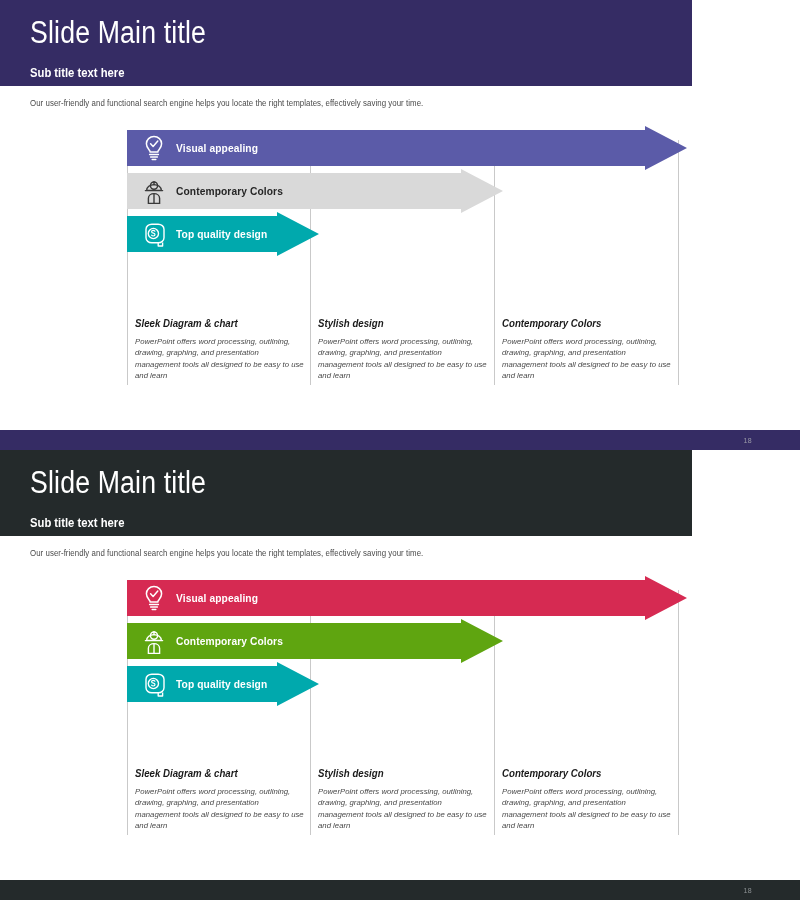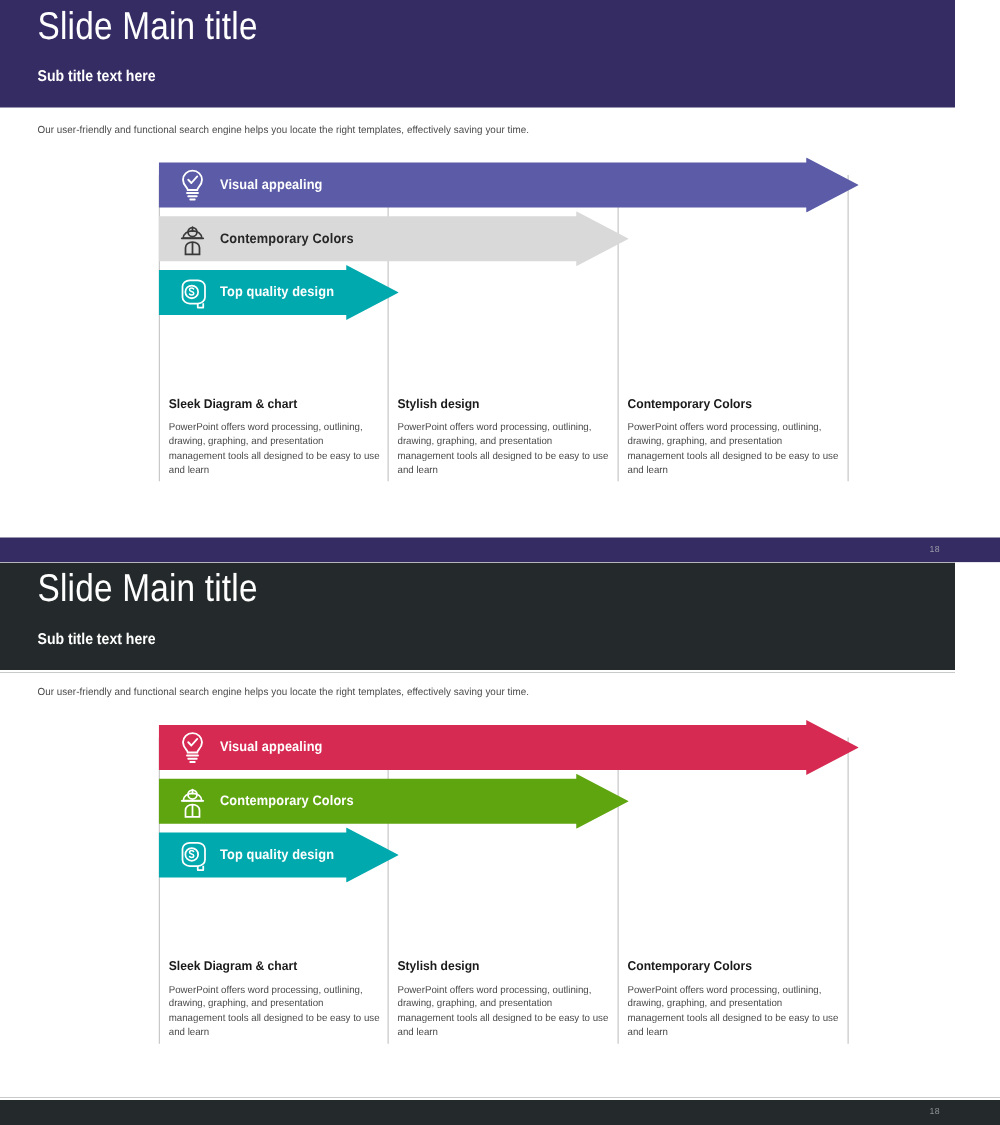--- a/index.html
+++ b/index.html
@@ -8,21 +8,21 @@
     background:#ffffff;
     font-family:"Liberation Sans", sans-serif;
     overflow:hidden;
   }
   .deck { width:800px; height:900px; position:relative; }
 
   
   .slide { position:relative; width:800px; height:450px; background:#ffffff; overflow:hidden; }
 
   
-  .header { position:relative; width:764px; height:88px; padding:2px 0 0 30px; }
+  .header { position:relative; width:692px; height:88px; padding:14px 0 0 30px; }
   .header.purple { background:#352C64; }
   .header.dark   { background:#242A2B; }
   .slide-title {
     color:#ffffff;
     font-size:31px;
     font-weight:400;
     letter-spacing:0.2px;
     line-height:38px;
     font-family:"Liberation Sans Narrow","Liberation Sans", sans-serif;
     transform:scaleX(0.86);
@@ -63,21 +63,21 @@
     font-size:11px; font-weight:700; letter-spacing:0.1px; white-space:nowrap;
     transform:scaleX(0.93); transform-origin:left center;
   }
 
   
   .dividers { position:absolute; left:0; top:140px; width:800px; height:260px; }
   .vline { position:absolute; top:0; width:1px; height:245px; background:#c9c9c9; }
 
   
   .cols { position:absolute; left:127px; top:318px; width:560px; height:90px; }
-  .col { position:absolute; top:0; width:175px; }
+  .col { position:absolute; top:0; width:175px;font-style:italic; }
   .col-title {
     font-size:10.2px; font-weight:700; color:#1a1a1a; margin-bottom:7px;
     transform:scaleX(0.95); transform-origin:left center; white-space:nowrap;
   }
   .col-body {
     font-size:8px; line-height:11.4px; color:#4a4a4a;
     transform:scaleX(0.97); transform-origin:left center;
   }
 
   

